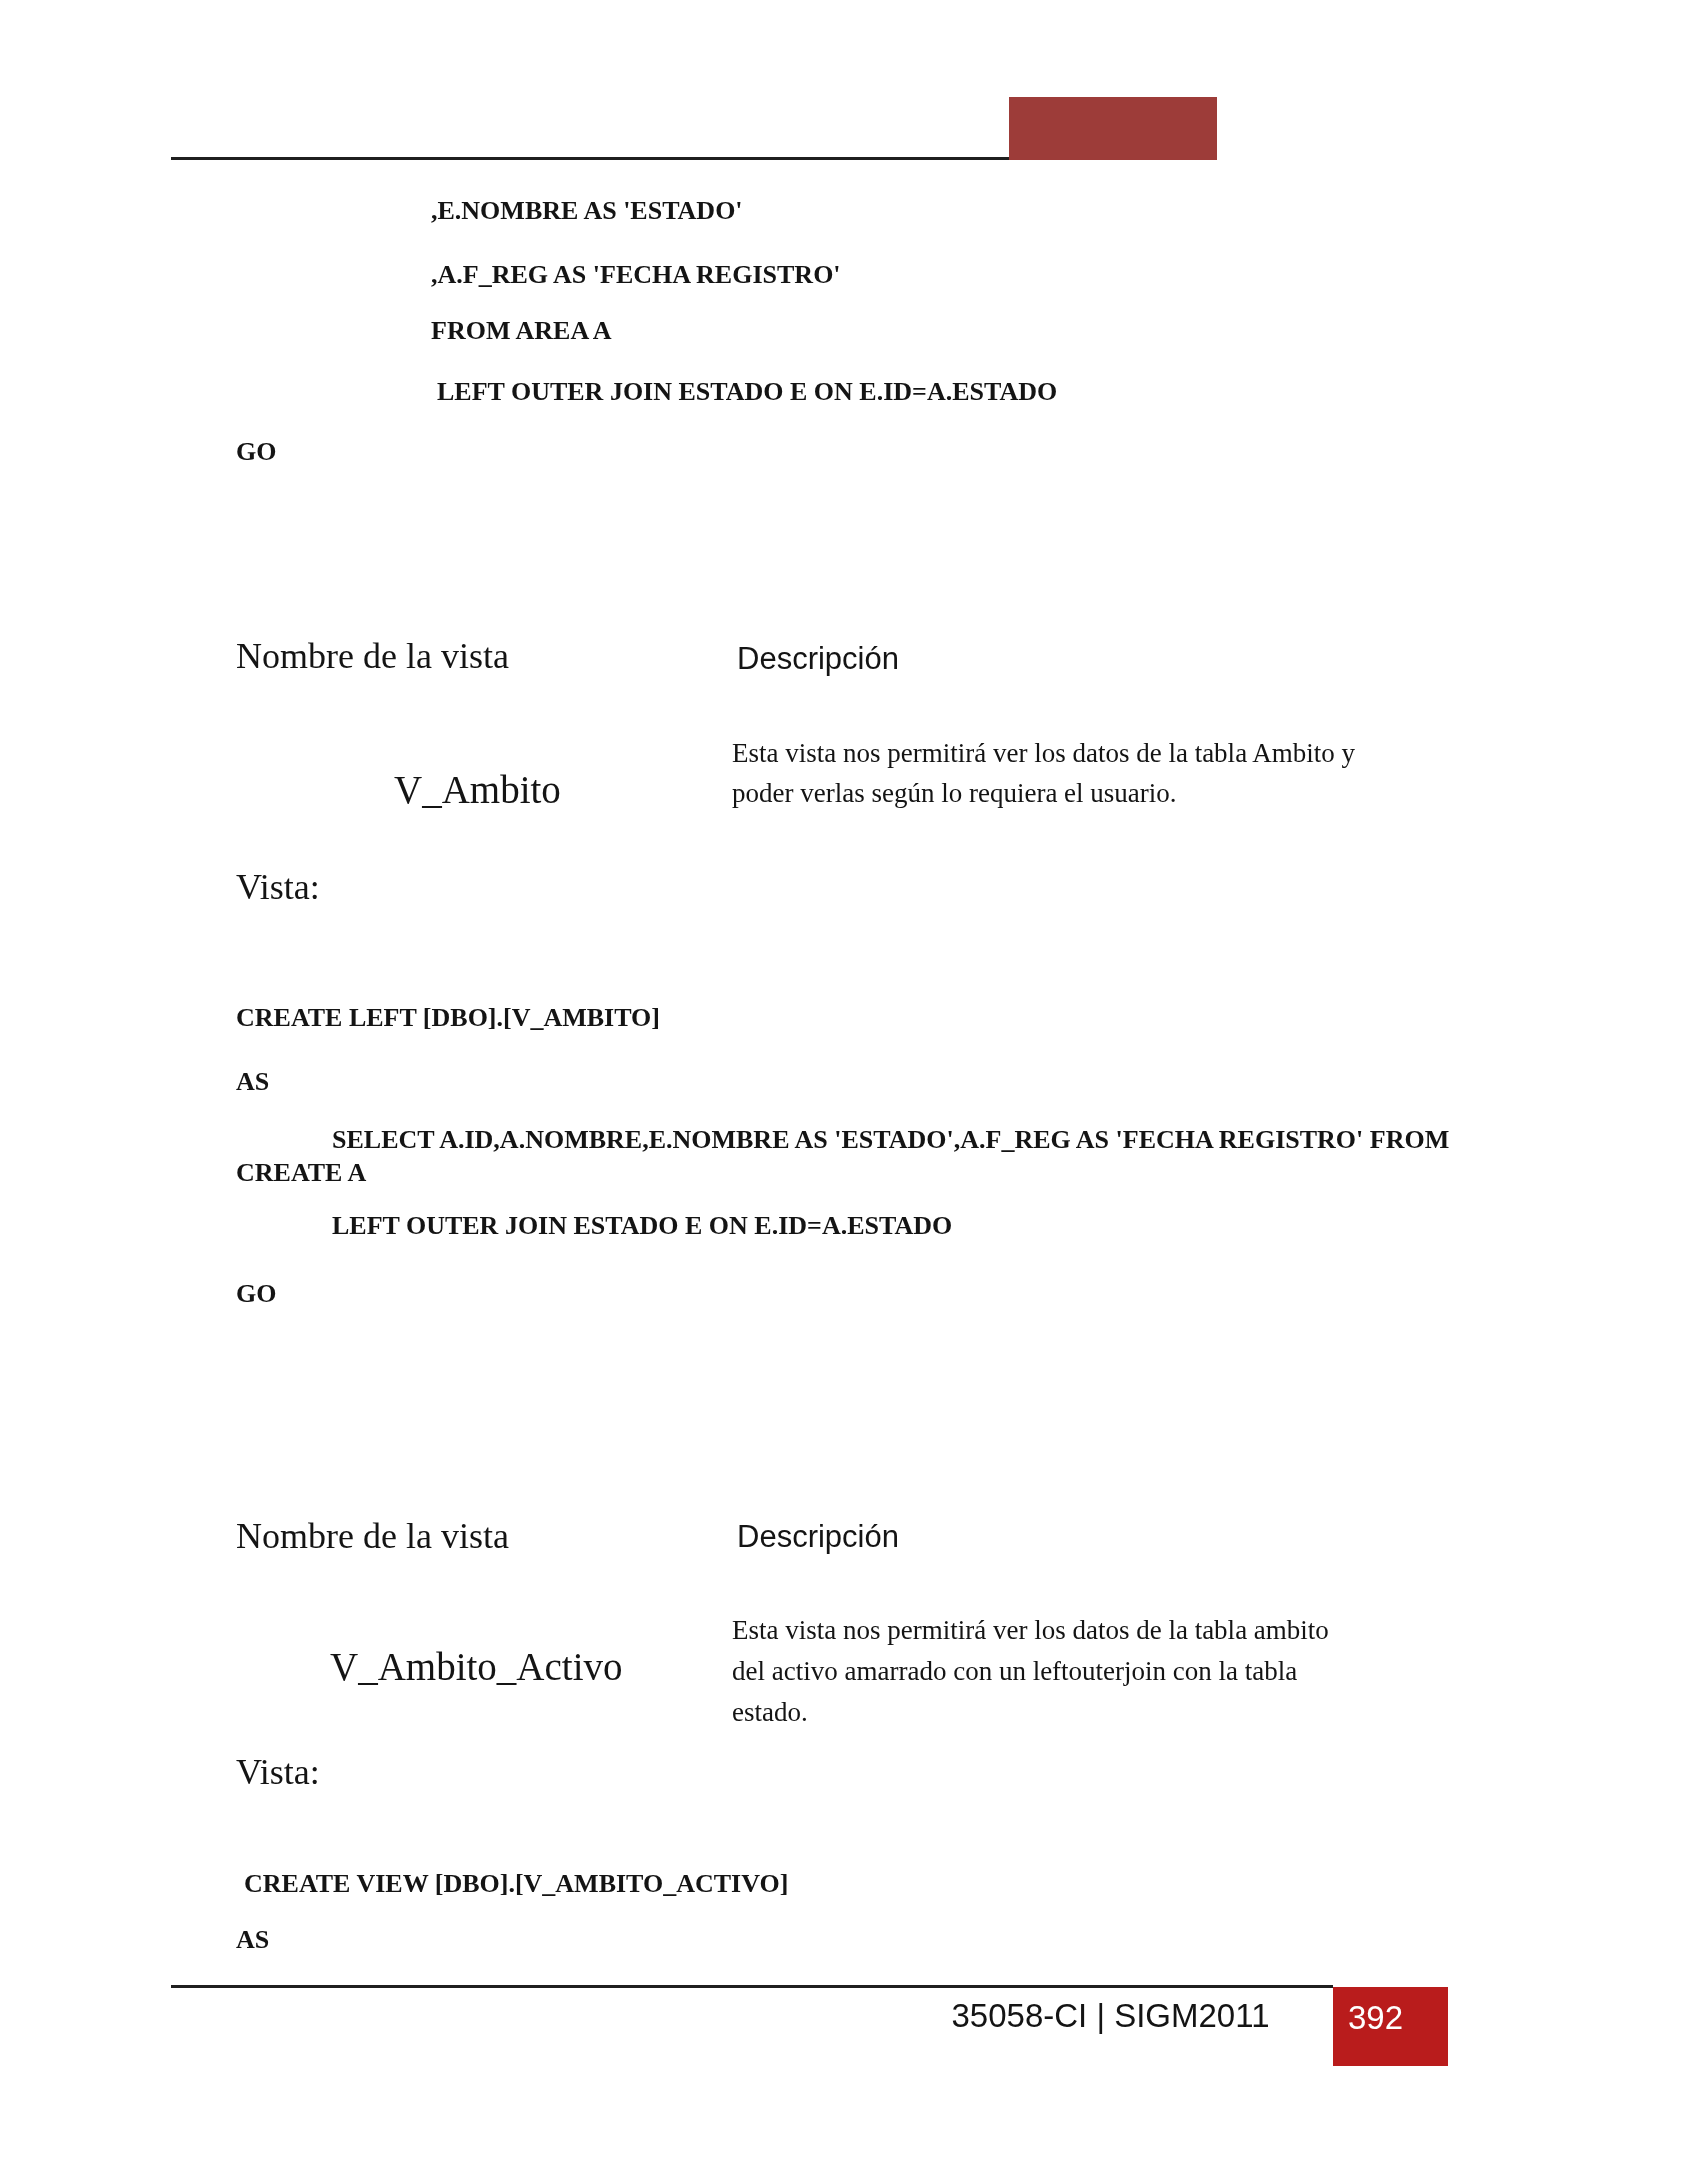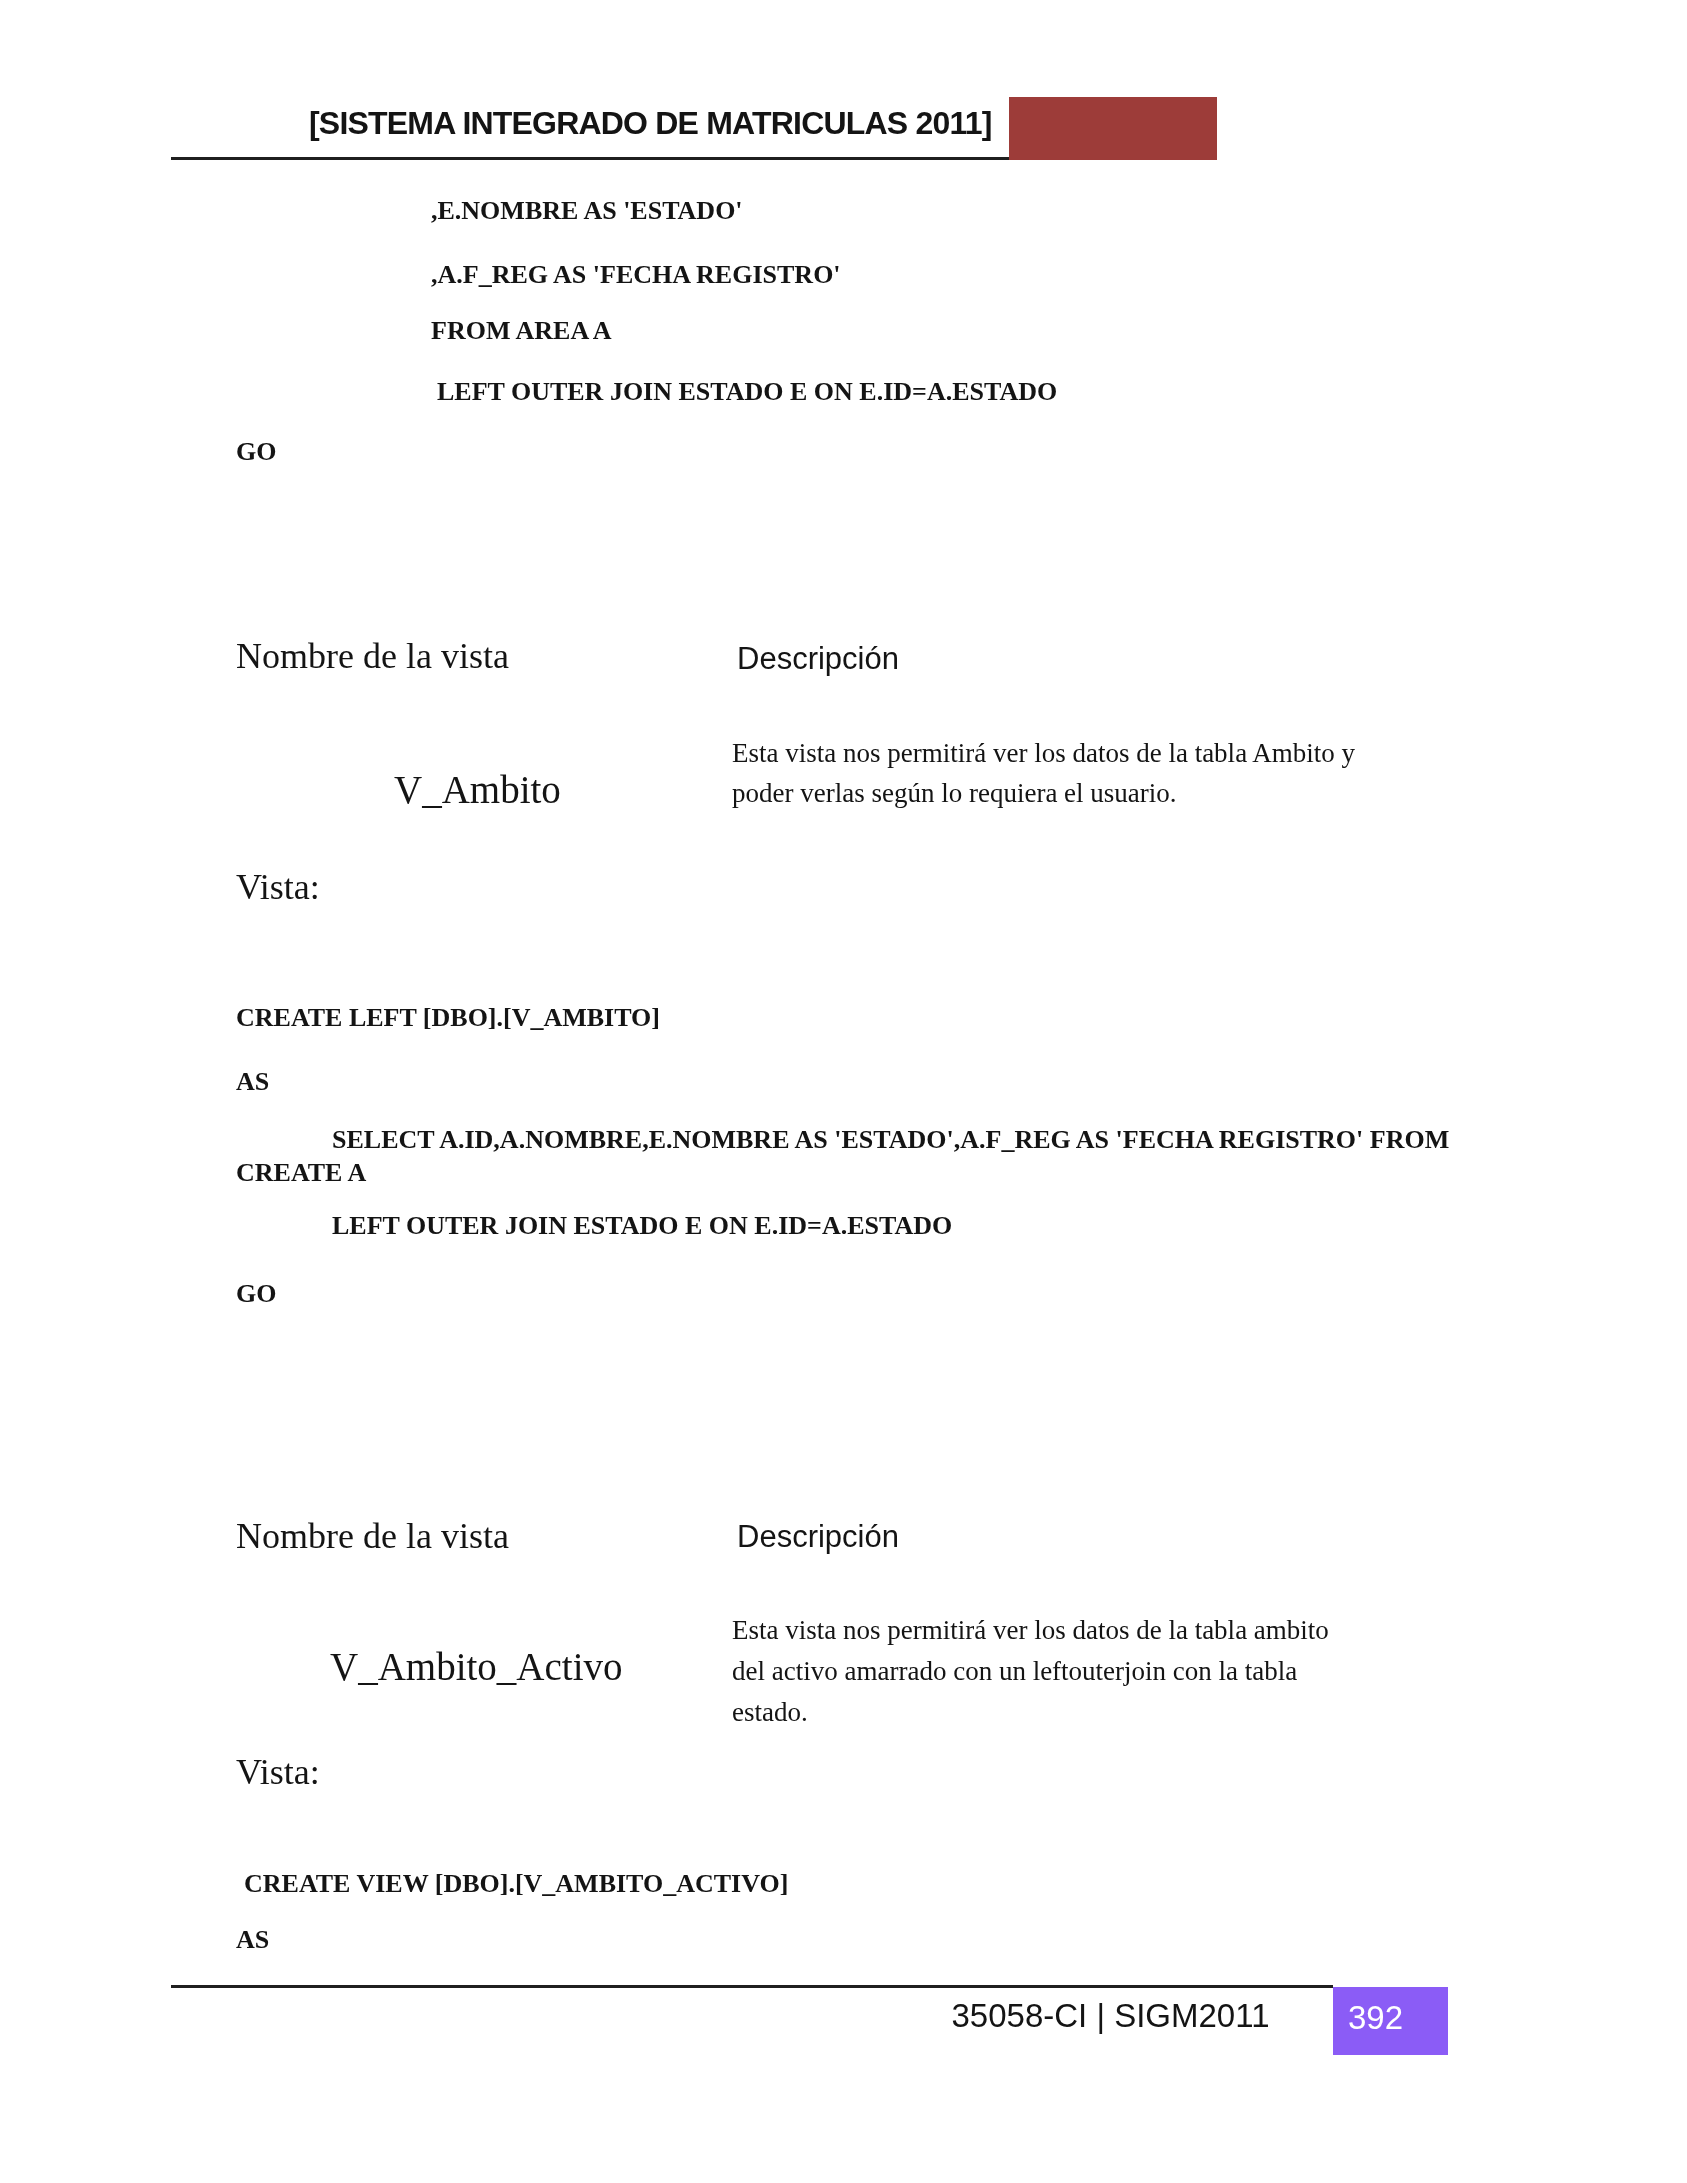--- a/index.html
+++ b/index.html
@@ -22,21 +22,20 @@
   .heading{font-size:36px;}
   .viewname{font-size:39px;margin-top:12px;}
   .desc-label{font-size:31px;}
   .body-text{font-size:27px;margin-top:20px;}
 </style>
 </head>
 <body>
 
 <div id="page">
 
-  <div class="abs sansb" style="left:309px;top:105px;font-size:32px;letter-spacing:-0.8px;">[SISTEMA INTEGRADO DE MATRICULAS 2011]</div>
   <div class="rule" style="left:171px;top:157px;width:839px;height:3.3px;"></div>
   <div class="accent-box" style="left: 1009px; top: 97px; width: 208px; height: 63px; background: rgb(157, 60, 57);"></div>
 
   <div class="abs serifb code" style="left:431px;top:196px;">,E.NOMBRE AS 'ESTADO'</div>
   <div class="abs serifb code" style="left:431px;top:260px;">,A.F_REG AS 'FECHA REGISTRO'</div>
   <div class="abs serifb code" style="left:431px;top:316px;">FROM AREA A</div>
   <div class="abs serifb code" style="left:437px;top:377px;">LEFT OUTER JOIN ESTADO E ON E.ID=A.ESTADO</div>
   <div class="abs serifb code" style="left:236px;top:437px;">GO</div>
 
   <div class="abs serif heading" style="left:236px;top:636px;">Nombre de la vista</div>
@@ -65,18 +64,18 @@
 
   <div class="abs serif viewname" style="left:330px;top:1633px;">V_Ambito_Activo</div>
 
   <div class="abs serif heading" style="left:236px;top:1752px;">Vista:</div>
 
   <div class="abs serifb code" style="left:244px;top:1869px;">CREATE VIEW [DBO].[V_AMBITO_ACTIVO]</div>
   <div class="abs serifb code" style="left:236px;top:1925px;">AS</div>
 
   <div class="rule" style="left:171px;top:1985px;width:1162px;height:3.3px;"></div>
   <div class="abs sans" style="left:906px;top:1997px;width:409px;text-align:center;font-size:33px;">35058-CI | SIGM2011</div>
-  <div class="accent-box" style="left: 1333px; top: 1987px; width: 115px; height: 68px; background: #8b5cf6;">
+  <div class="accent-box" style="left: 1333px; top: 1987px; width: 115px; height: 79px; background: #b91c1c;">
     <span class="abs sans" style="left:15px;top:11.5px;font-size:33px;color:#ffffff;">392</span>
   </div>
 
 </div>
 
 
 </body></html>

